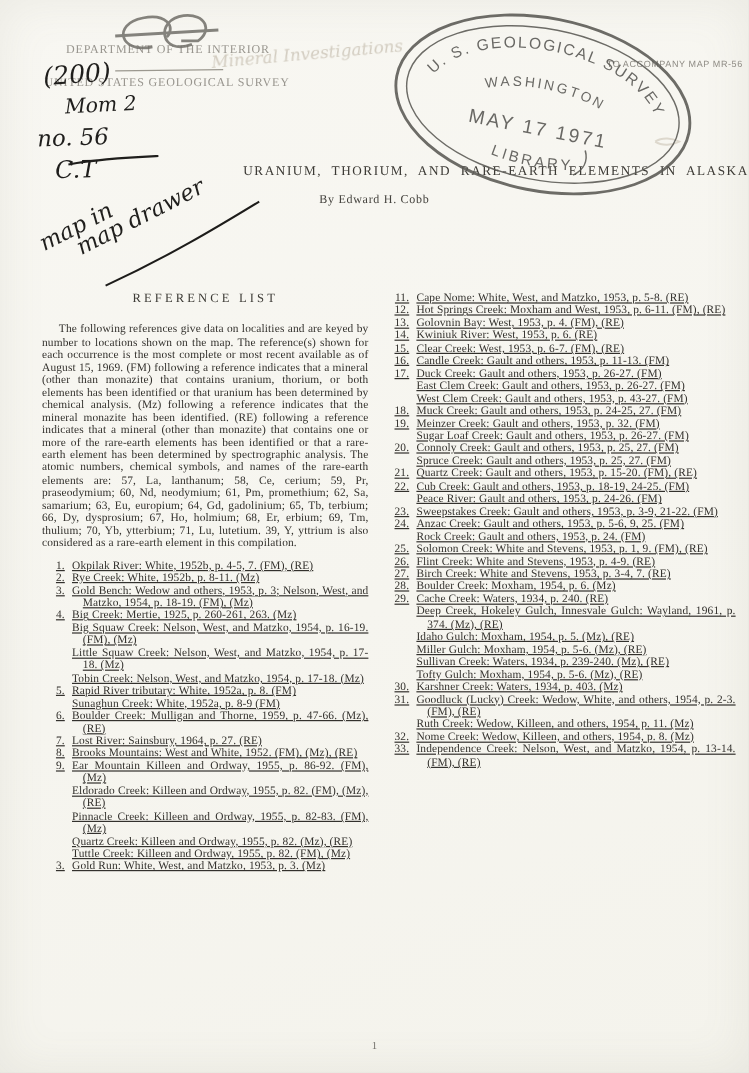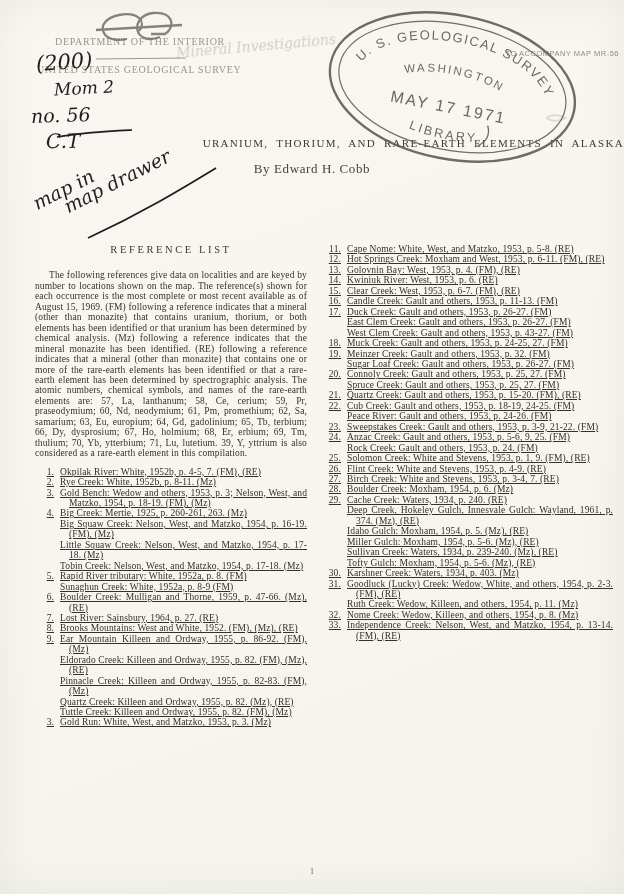--- a/index.html
+++ b/index.html
@@ -28,21 +28,21 @@
   .mapnote{left:30px;top:196px;font-size:19px;transform:rotate(-27deg);transform-origin:left top;}
   .mapnote .l2{display:block;margin-left:26px;margin-top:-2px;}
   
   .pencil{position:absolute;left:176px;top:38px;font-family:"DejaVu Serif",serif;
     font-style:italic;font-size:14px;color:#d3cdc1;transform:rotate(-5deg);
     white-space:nowrap;filter:blur(0.3px);}
   
   .title{position:absolute;left:0;right:0;top:137px;text-align:right;
     font-size:11px;letter-spacing:1.3px;word-spacing:4px;color:#3c3a35;}
   .byline{position:absolute;left:0;right:0;top:161px;text-align:center;
-    font-size:13px;letter-spacing:0.6px;color:#45433e;}
+    font-size:10px;letter-spacing:0.6px;color:#45433e;}
   
   .col{position:absolute;top:244px;font-size:9.5px;line-height:10.45px;letter-spacing:0.12px;}
   .col-left{left:35px;width:272px;}
   .col-right{left:322px;width:291px;}
   .ref-heading{text-align:center;font-size:10.5px;letter-spacing:2.6px;
     color:#3d3b36;margin:1px 0 15px 0;}
   .intro{margin:0 0 8px 0;text-align:justify;text-indent:14px;}
   .ref-item{display:flex;align-items:flex-start;text-decoration:underline;}
   .ref-num{flex:none;width:19px;text-align:right;padding-right:6px;}
   .ref-body{flex:1;min-width:0;}

